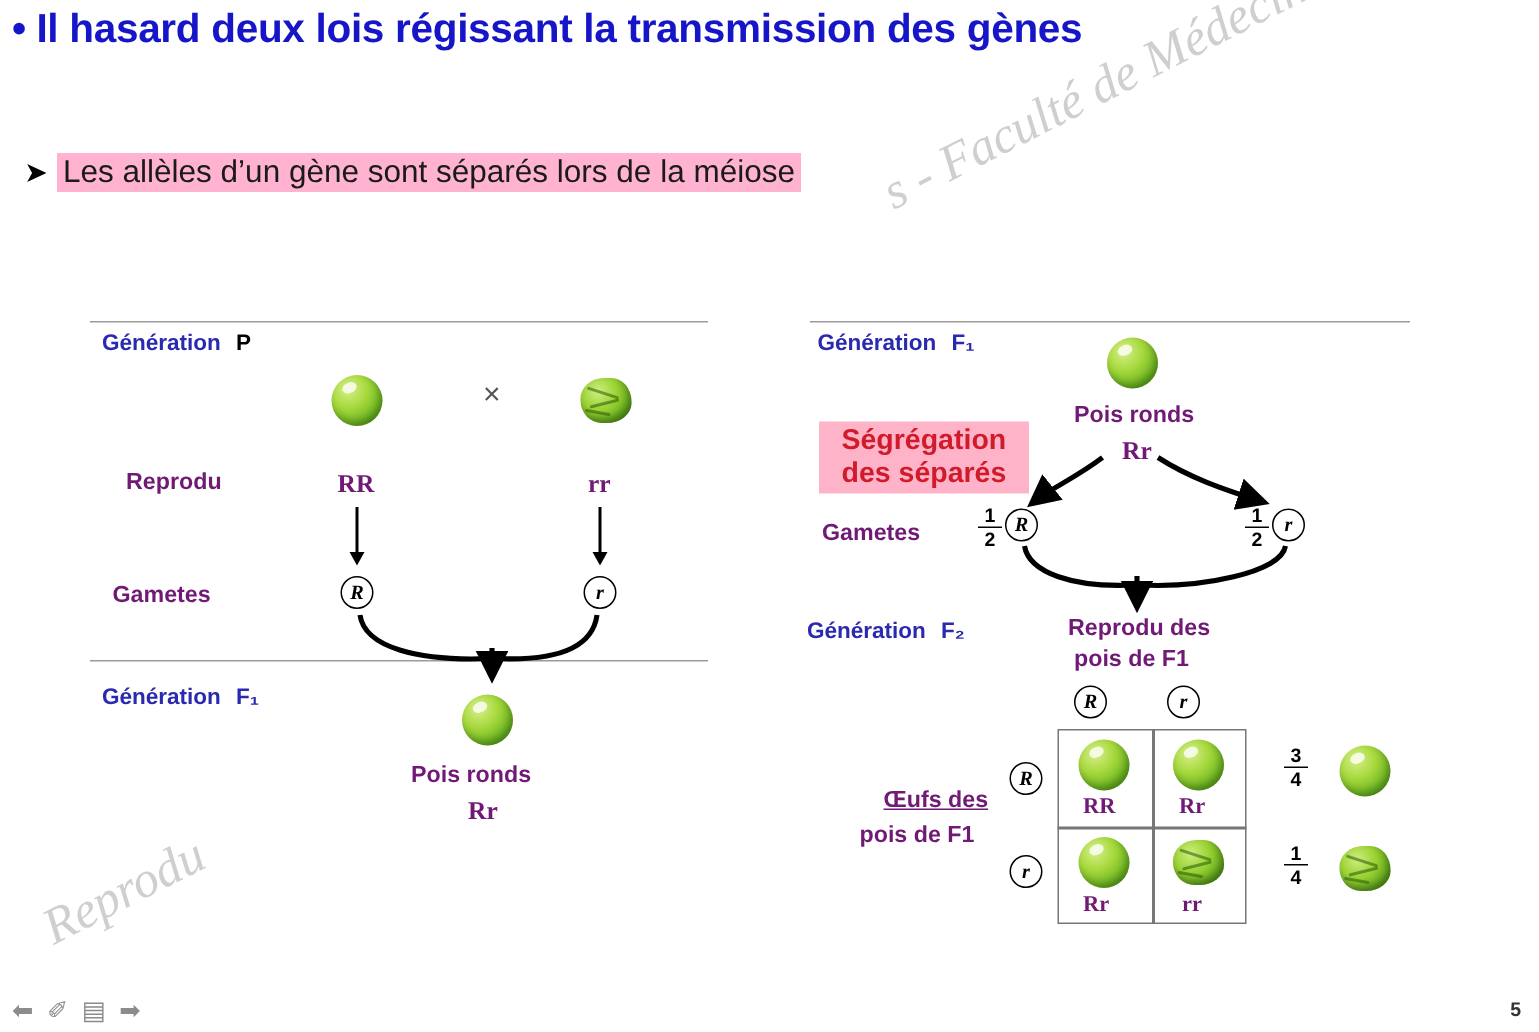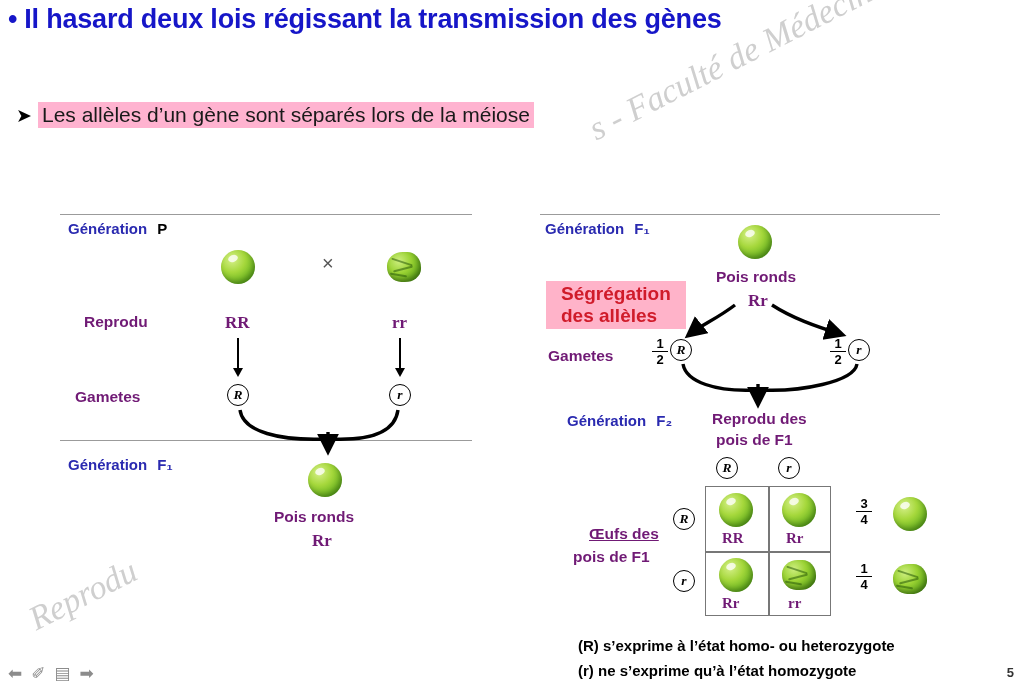--- a/index.html
+++ b/index.html
@@ -339,38 +339,38 @@
   </div>
 
   <div class="pea" style="left:738px; top:225px;">
       <span class="shine"></span>
     </div>
   <div class="figtext" style="left:716px; top:268px;">Pois ronds</div>
   <div class="figtext italic" style="left:748px; top:291px; font-family:'Liberation Serif',serif; font-size:17px;">Rr</div>
 
   <div class="hl-red" style="left:546px; top:281px;">
     <span>Ségrégation</span><br>
-    <span>des allèles</span>
+    <span>des séparés</span>
   </div>
 
   <div class="figtext" style="left:548px; top:347px;">Gametes</div>
 
   <div class="frac" style="left:652px; top:337px;">
     <span class="num">1</span>
     <span class="den">2</span>
   </div>
   <div class="alltok" style="left:670px; top:339px;">R</div>
 
   <div class="frac" style="left:830px; top:337px;">
     <span class="num">1</span>
     <span class="den">2</span>
   </div>
   <div class="alltok" style="left:848px; top:339px;">r</div>
 
-  <div class="figlabel" style="left:567px; top:412px;">
+  <div class="figlabel" style="left:538px; top:412px;">
     <span>Génération</span>
     <span style="margin-left:6px;">F₂</span>
   </div>
 
   <div class="figtext" style="left:712px; top:410px;">Reprodu des</div>
   <div class="figtext" style="left:716px; top:431px;">pois de F1</div>
 
   <div class="alltok" style="left:716px; top:457px;">R</div>
   <div class="alltok" style="left:778px; top:457px;">r</div>
 
@@ -417,22 +417,20 @@
   <div class="frac" style="left:856px; top:562px;">
     <span class="num">1</span>
     <span class="den">4</span>
   </div>
   <div class="pea-w" style="left:893px; top:564px;">
     <span class="wr wr1"></span>
       <span class="wr wr2"></span>
       <span class="wr wr3"></span>
   </div>
 
-  <div class="footnote" style="left:578px; top:637px;">(R) s’exprime à l’état homo- ou heterozygote</div>
-  <div class="footnote" style="left:578px; top:662px;">(r) ne s’exprime qu’à l’état homozygote</div>
 
   <svg class="ov">
     <defs>
       <marker id="ah" markerWidth="7" markerHeight="7" refX="4.4" refY="3.2" orient="auto">
         <path d="M0,0 L6.4,3.2 L0,6.4 z" fill="#000"></path>
       </marker>
     </defs>
 
     <path d="M240,410 C243,432 280,441 327,439" fill="none" stroke="#000" stroke-width="3.4"></path>
     <path d="M398,410 C395,432 372,441 330,439" fill="none" stroke="#000" stroke-width="3.4"></path>

